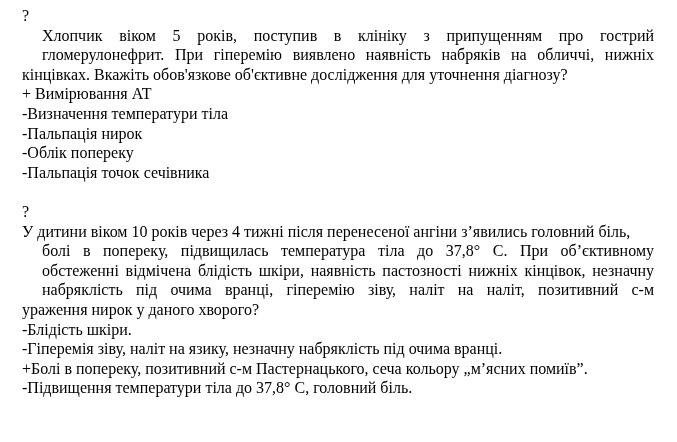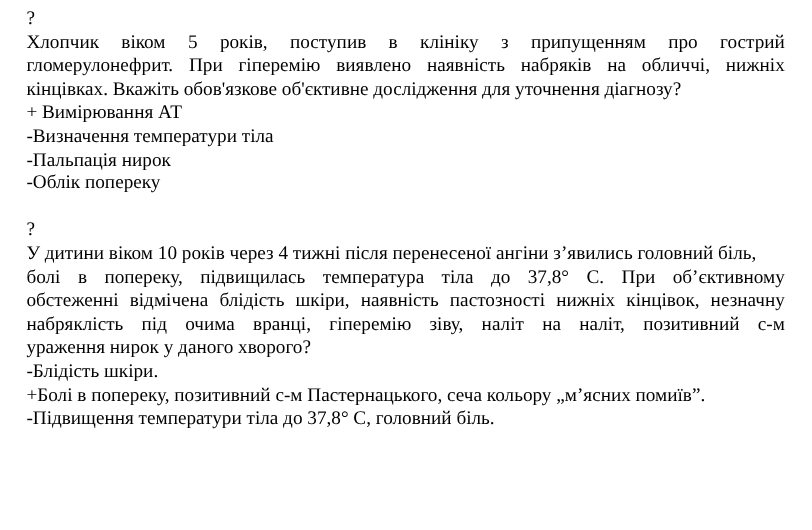--- a/index.html
+++ b/index.html
@@ -1,46 +1,48 @@
 <!DOCTYPE html>
 <html><head>
 <meta charset="utf-8">
 <style>
   html, body { margin: 0; padding: 0; background: #ffffff; }
   body { width: 677px; height: 442px; overflow: hidden; position: relative;
          font-family: "Liberation Serif", "DejaVu Serif", serif; color: #000; }
   .page { position: absolute; left: 22px; top: 6px; width: 632px;
           font-size: 16px; line-height: 19.6px; }
   .line { white-space: nowrap; height: 19.6px; }
-  .just { text-align: justify; text-align-last: justify; white-space: normal; }
+  .just { text-align: justify; text-align-last: justify; white-space: normal; margin-left: 20px; }
   .blank { height: 19.6px; }
 </style>
 </head>
 <body>
 
 <div class="page">
 
   <div>
     <div class="line">?</div>
     <div class="line just">Хлопчик віком  5 років, поступив в клініку з припущенням про гострий</div>
     <div class="line just">гломерулонефрит. При гіперемію виявлено наявність набряків на обличчі, нижніх</div>
     <div class="line">кінцівках. Вкажіть обов'язкове об'єктивне дослідження для уточнення діагнозу?</div>
     <div class="line">+ Вимірювання АТ</div>
     <div class="line">-Визначення температури тіла</div>
     <div class="line">-Пальпація нирок</div>
     <div class="line">-Облік попереку</div>
+    <div class="line">-Пальпація  точок сечівника</div>
   </div>
 
   <div class="blank"></div>
 
   <div>
     <div class="line">?</div>
     <div class="line">У дитини віком 10 років через 4 тижні після перенесеної ангіни з’явились головний біль,</div>
     <div class="line just">болі в попереку, підвищилась температура тіла до 37,8° С. При об’єктивному</div>
     <div class="line just">обстеженні відмічена блідість шкіри, наявність пастозності нижніх кінцівок, незначну</div>
     <div class="line just">набряклість під очима вранці, гіперемію зіву, наліт на  наліт, позитивний с-м</div>
     <div class="line">ураження нирок у даного хворого?</div>
     <div class="line">-Блідість шкіри.</div>
+    <div class="line">-Гіперемія зіву, наліт на язику, незначну набряклість під очима вранці.</div>
     <div class="line">+Болі в попереку, позитивний с-м Пастернацького, сеча кольору „м’ясних помиїв”.</div>
     <div class="line">-Підвищення температури тіла до 37,8° С, головний біль.</div>
   </div>
 
 </div>
 
 </body></html>

